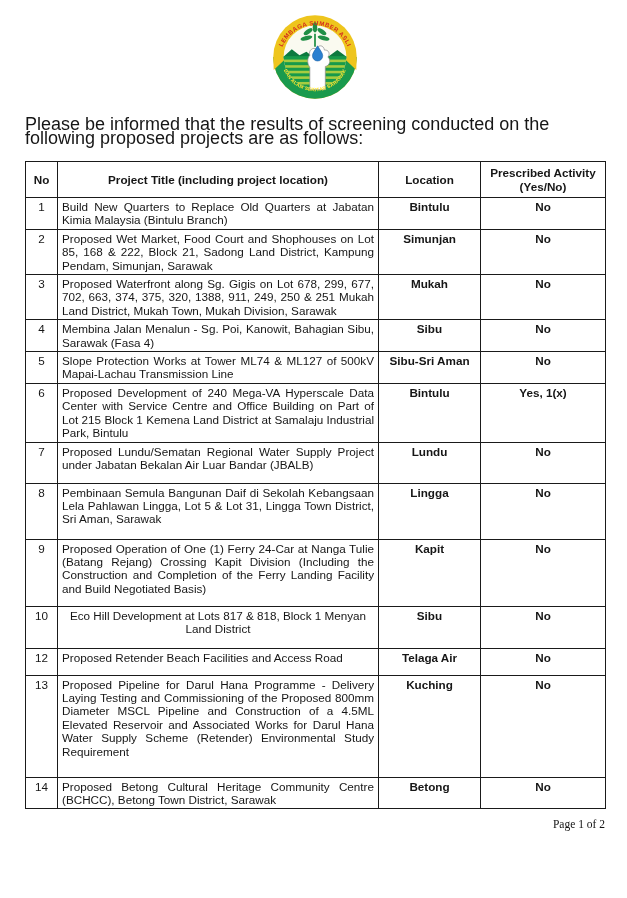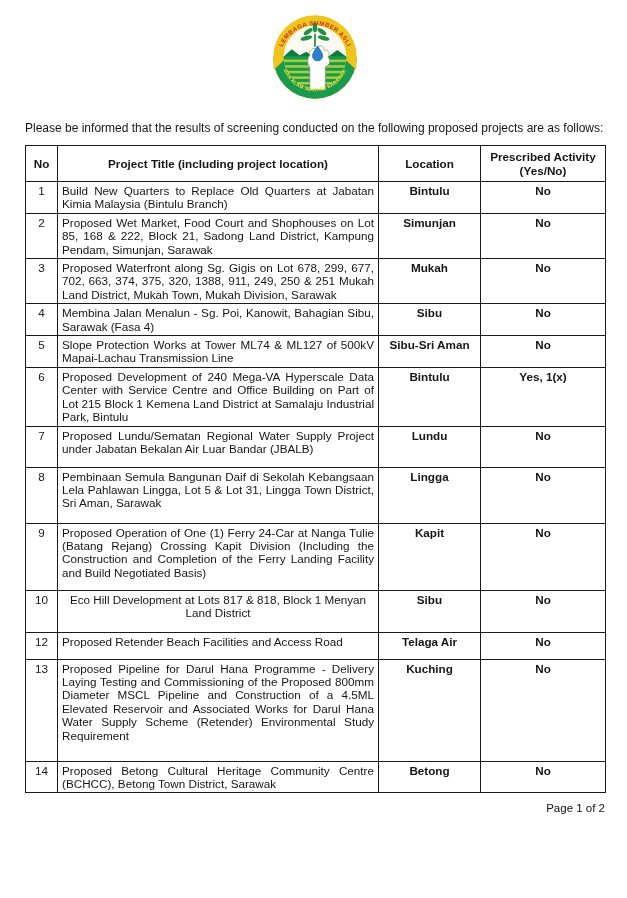--- a/index.html
+++ b/index.html
@@ -21,26 +21,26 @@
     text-align: center;
     font-size: 14.5px;
     font-weight: bold;
     letter-spacing: 0.1px;
     white-space: pre;
   }
 
   .intro {
     margin: 17px 0 0 0;
     width: 580px;
-    font-size: 12px;
-    line-height: 23px;
+    font-size: 18px;
+    line-height: 14px;
   }
 
   table.results {
-    margin-top: 5px;
+    margin-top: 16px;
     width: 580px;
     border-collapse: collapse;
     table-layout: fixed;
   }
   table.results th, table.results td {
     border: 1px solid #1a1a1a;
     font-size: 11.7px;
   }
   table.results thead tr { height: 36px; }
   table.results th {
@@ -75,20 +75,21 @@
   tr.row-12 td { height: 27px; }
   tr.row-13 td { height: 102px; }
   tr.row-14 td { height: 26px; }
 
   .footer {
     margin-top: 9px;
     width: 580px;
     text-align: right;
     font-size: 11.5px;
     color: #111;
+    font-family: Liberation Serif, serif;
   }
 </style>
 </head>
 <body>
 
 <div class="page">
 
   <div class="logo-row">
     <svg width="86" height="86" viewBox="0 0 100 100">
       <defs>

